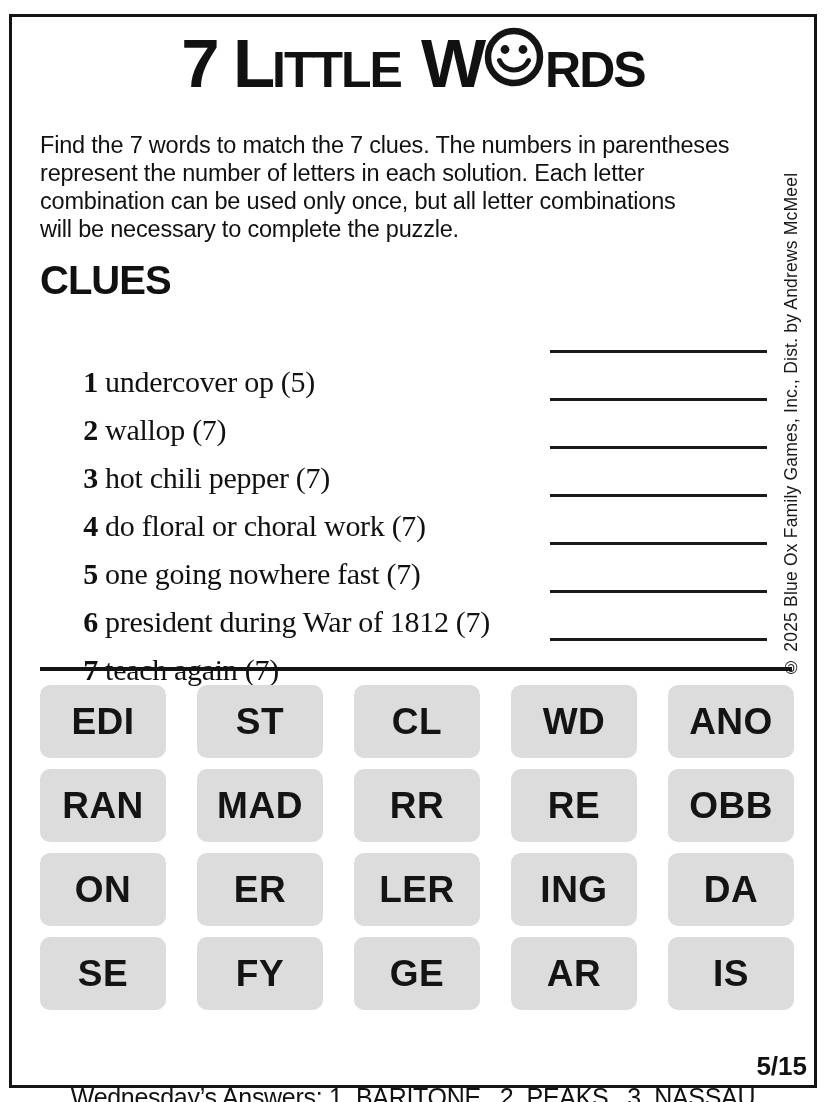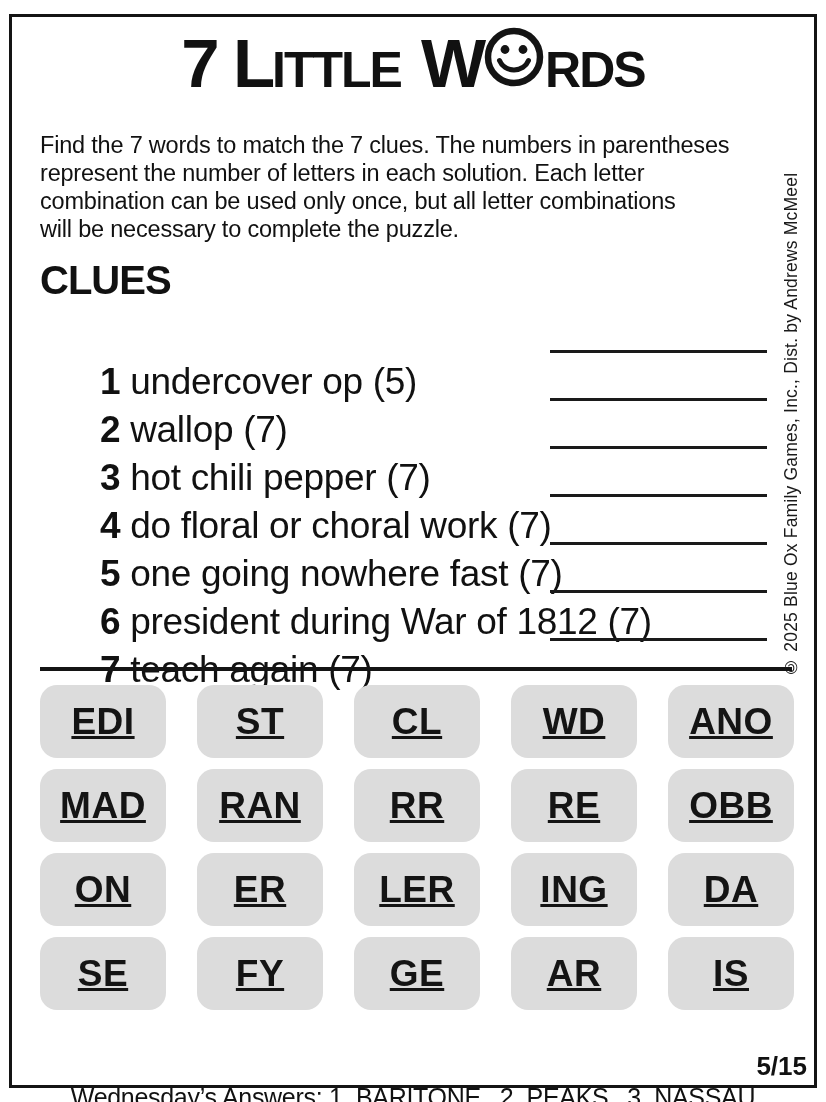--- a/index.html
+++ b/index.html
@@ -64,24 +64,25 @@
     align-items: center;
   }
   
   .clues-list {
     position: absolute;
     left: 28px; top: 293px; right: 0;
   }
   .clue-row {
     position: relative;
     height: 48px;
-    font-size: 37px;
+    font-size: 30px;
     line-height: 48px;
     white-space: pre;
     letter-spacing: -0.3px;
+    font-family: Liberation Serif, serif;
   }
   .clue-num { font-weight: bold; }
   .sol-line {
     position: absolute;
     left: 510px;
     width: 217px;
     bottom: 5px;
     border-bottom: 3px solid #1a1a1a;
     height: 0;
   }
@@ -97,29 +98,28 @@
     position: absolute;
     left: 28px; top: 668px;
     display: grid;
     grid-template-columns: repeat(5, 126px);
     column-gap: 31px;
     row-gap: 11px;
   }
   .tile {
     height: 73px;
     background: #dcdcdc;
-    border-radius: 17px;
+    border-radius: 10px;
     display: flex;
     align-items: center;
     justify-content: center;
     font-weight: bold;
     font-size: 37px;
     letter-spacing: 0.5px;
     color: #141414;
-    text-decoration: underline;
   }
   
   .answers {
     position: absolute;
     left: 0; right: 0; top: 1018px;
     text-align: center;
     font-size: 25px;
     line-height: 25px;
     letter-spacing: -0.3px;
     white-space: pre;
@@ -198,22 +198,22 @@
   </div>
 
   <div class="divider"></div>
 
   <div class="tiles-grid">
     <div class="tile">EDI</div>
     <div class="tile">ST</div>
     <div class="tile">CL</div>
     <div class="tile">WD</div>
     <div class="tile">ANO</div>
+    <div class="tile">RAN</div>
     <div class="tile">MAD</div>
-    <div class="tile">RAN</div>
     <div class="tile">RR</div>
     <div class="tile">RE</div>
     <div class="tile">OBB</div>
     <div class="tile">ON</div>
     <div class="tile">ER</div>
     <div class="tile">LER</div>
     <div class="tile">ING</div>
     <div class="tile">DA</div>
     <div class="tile">SE</div>
     <div class="tile">FY</div>

